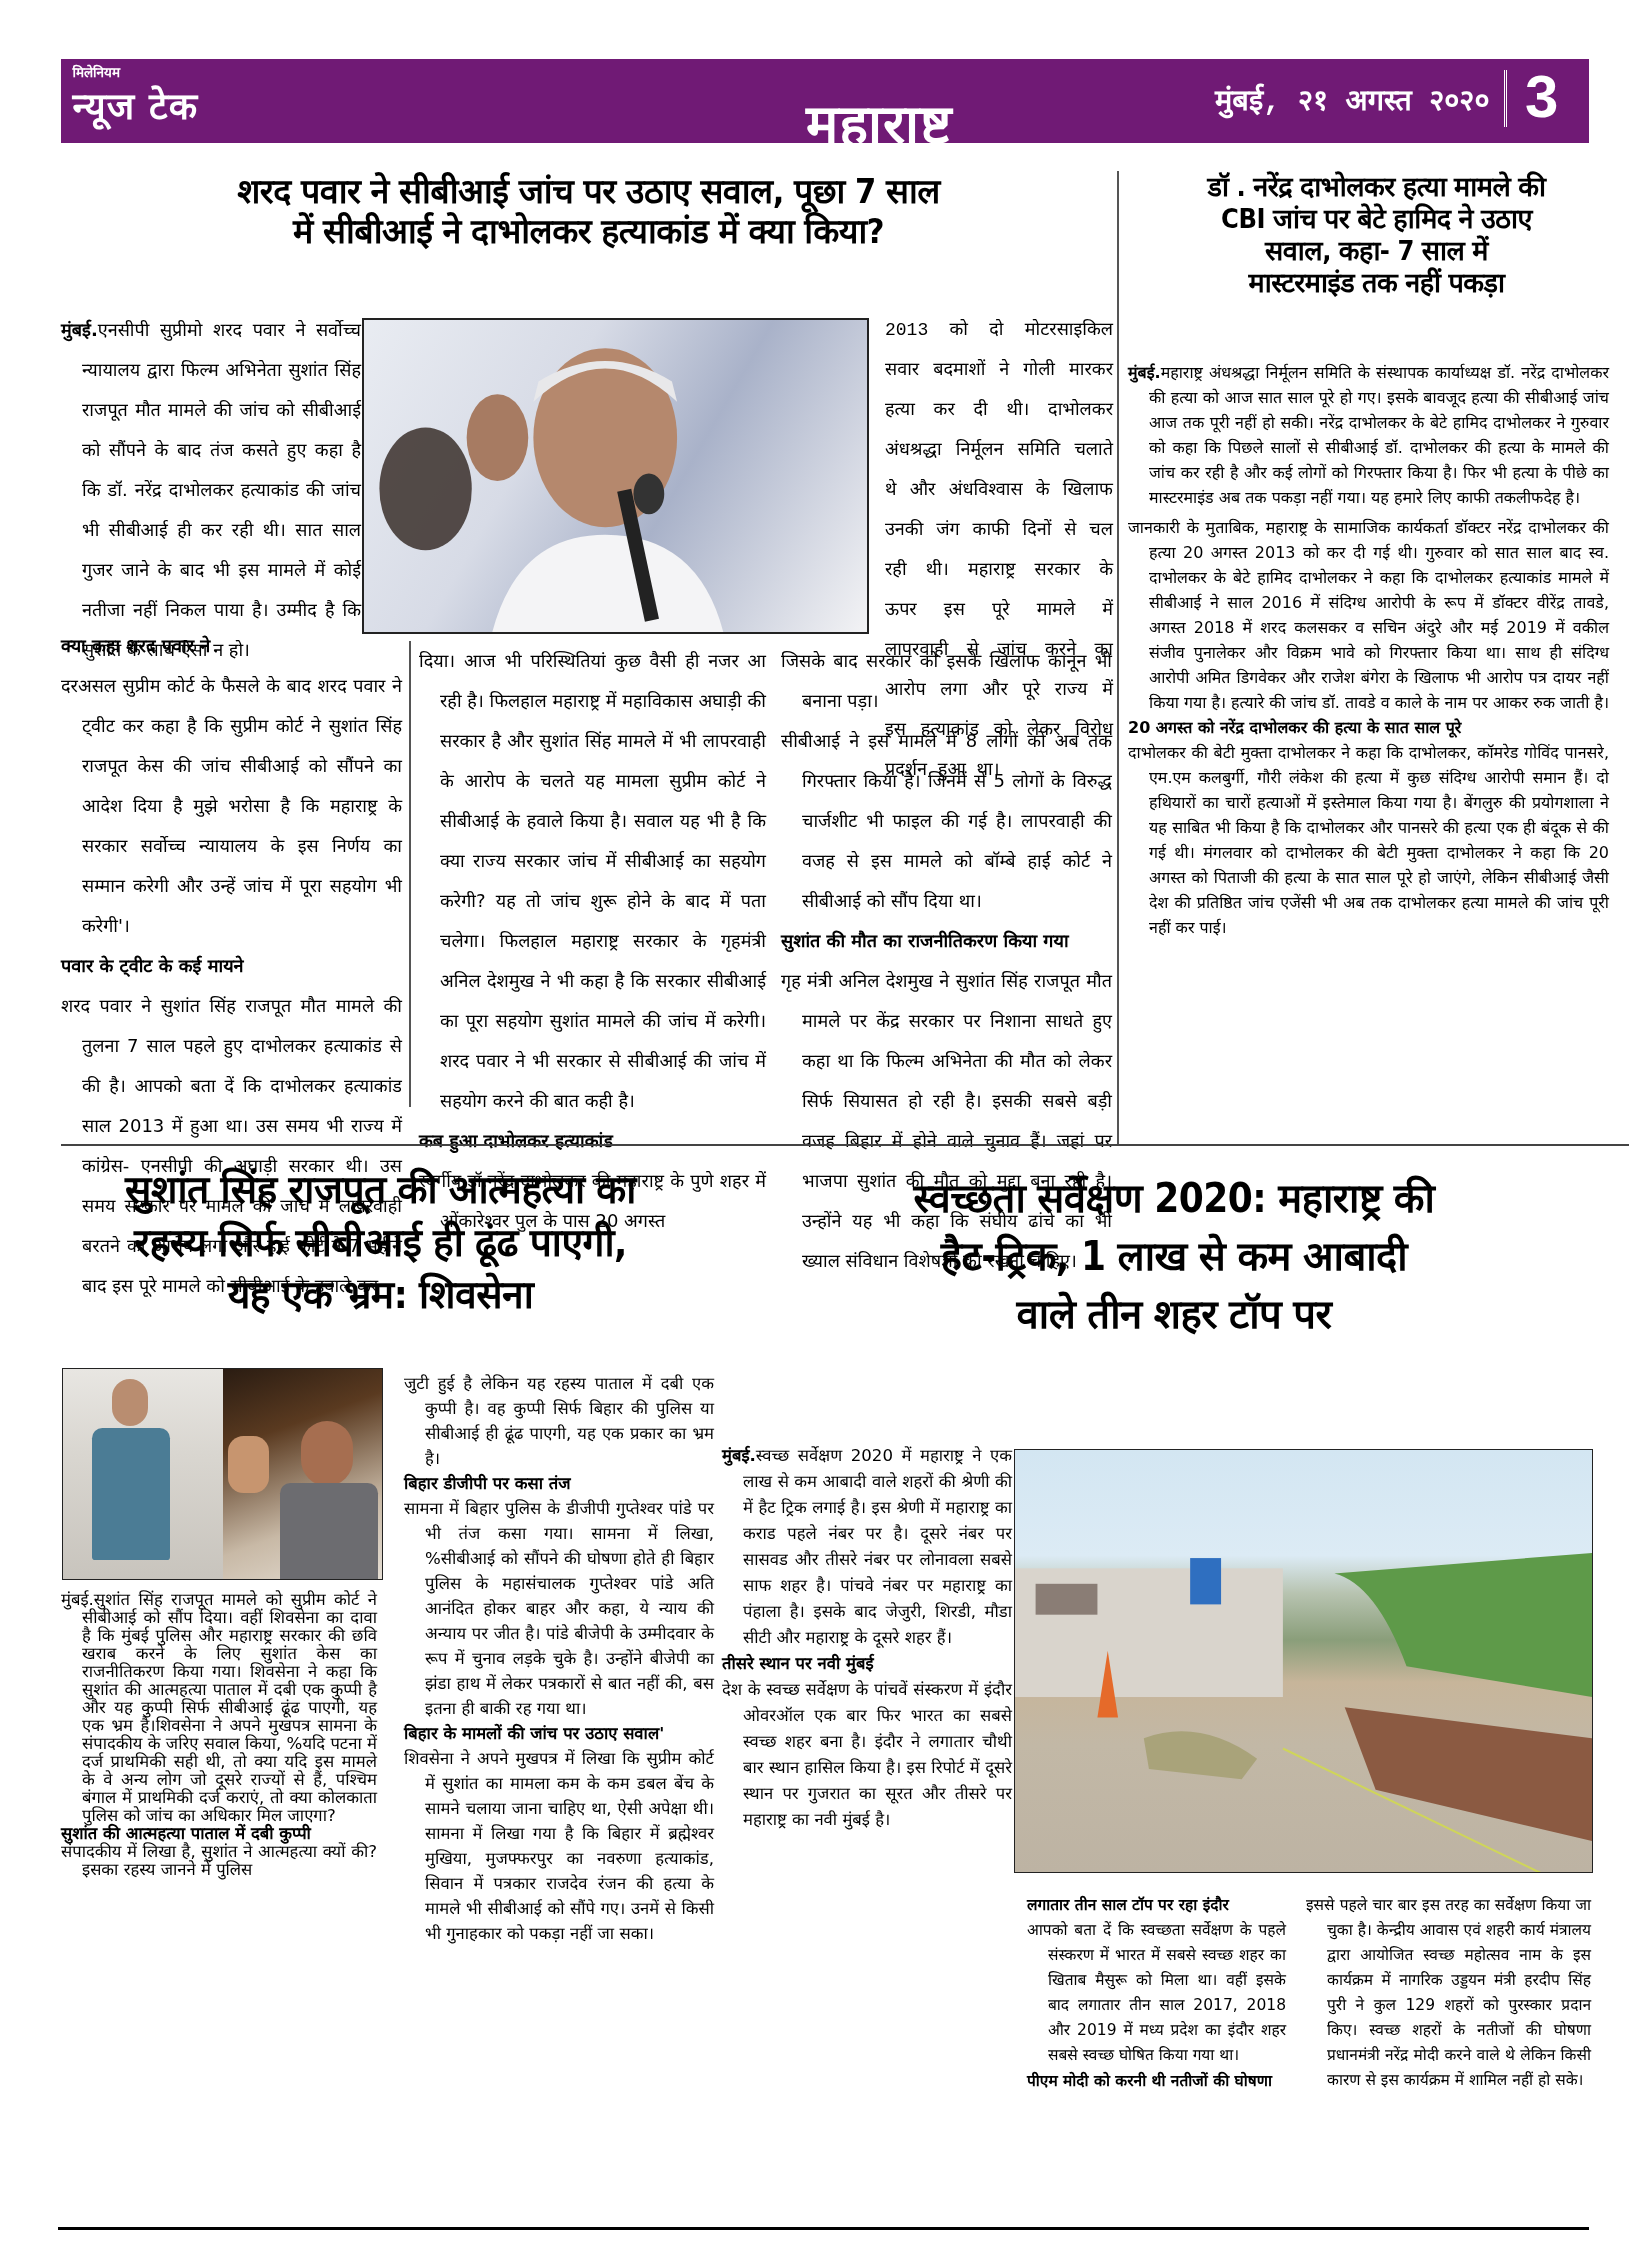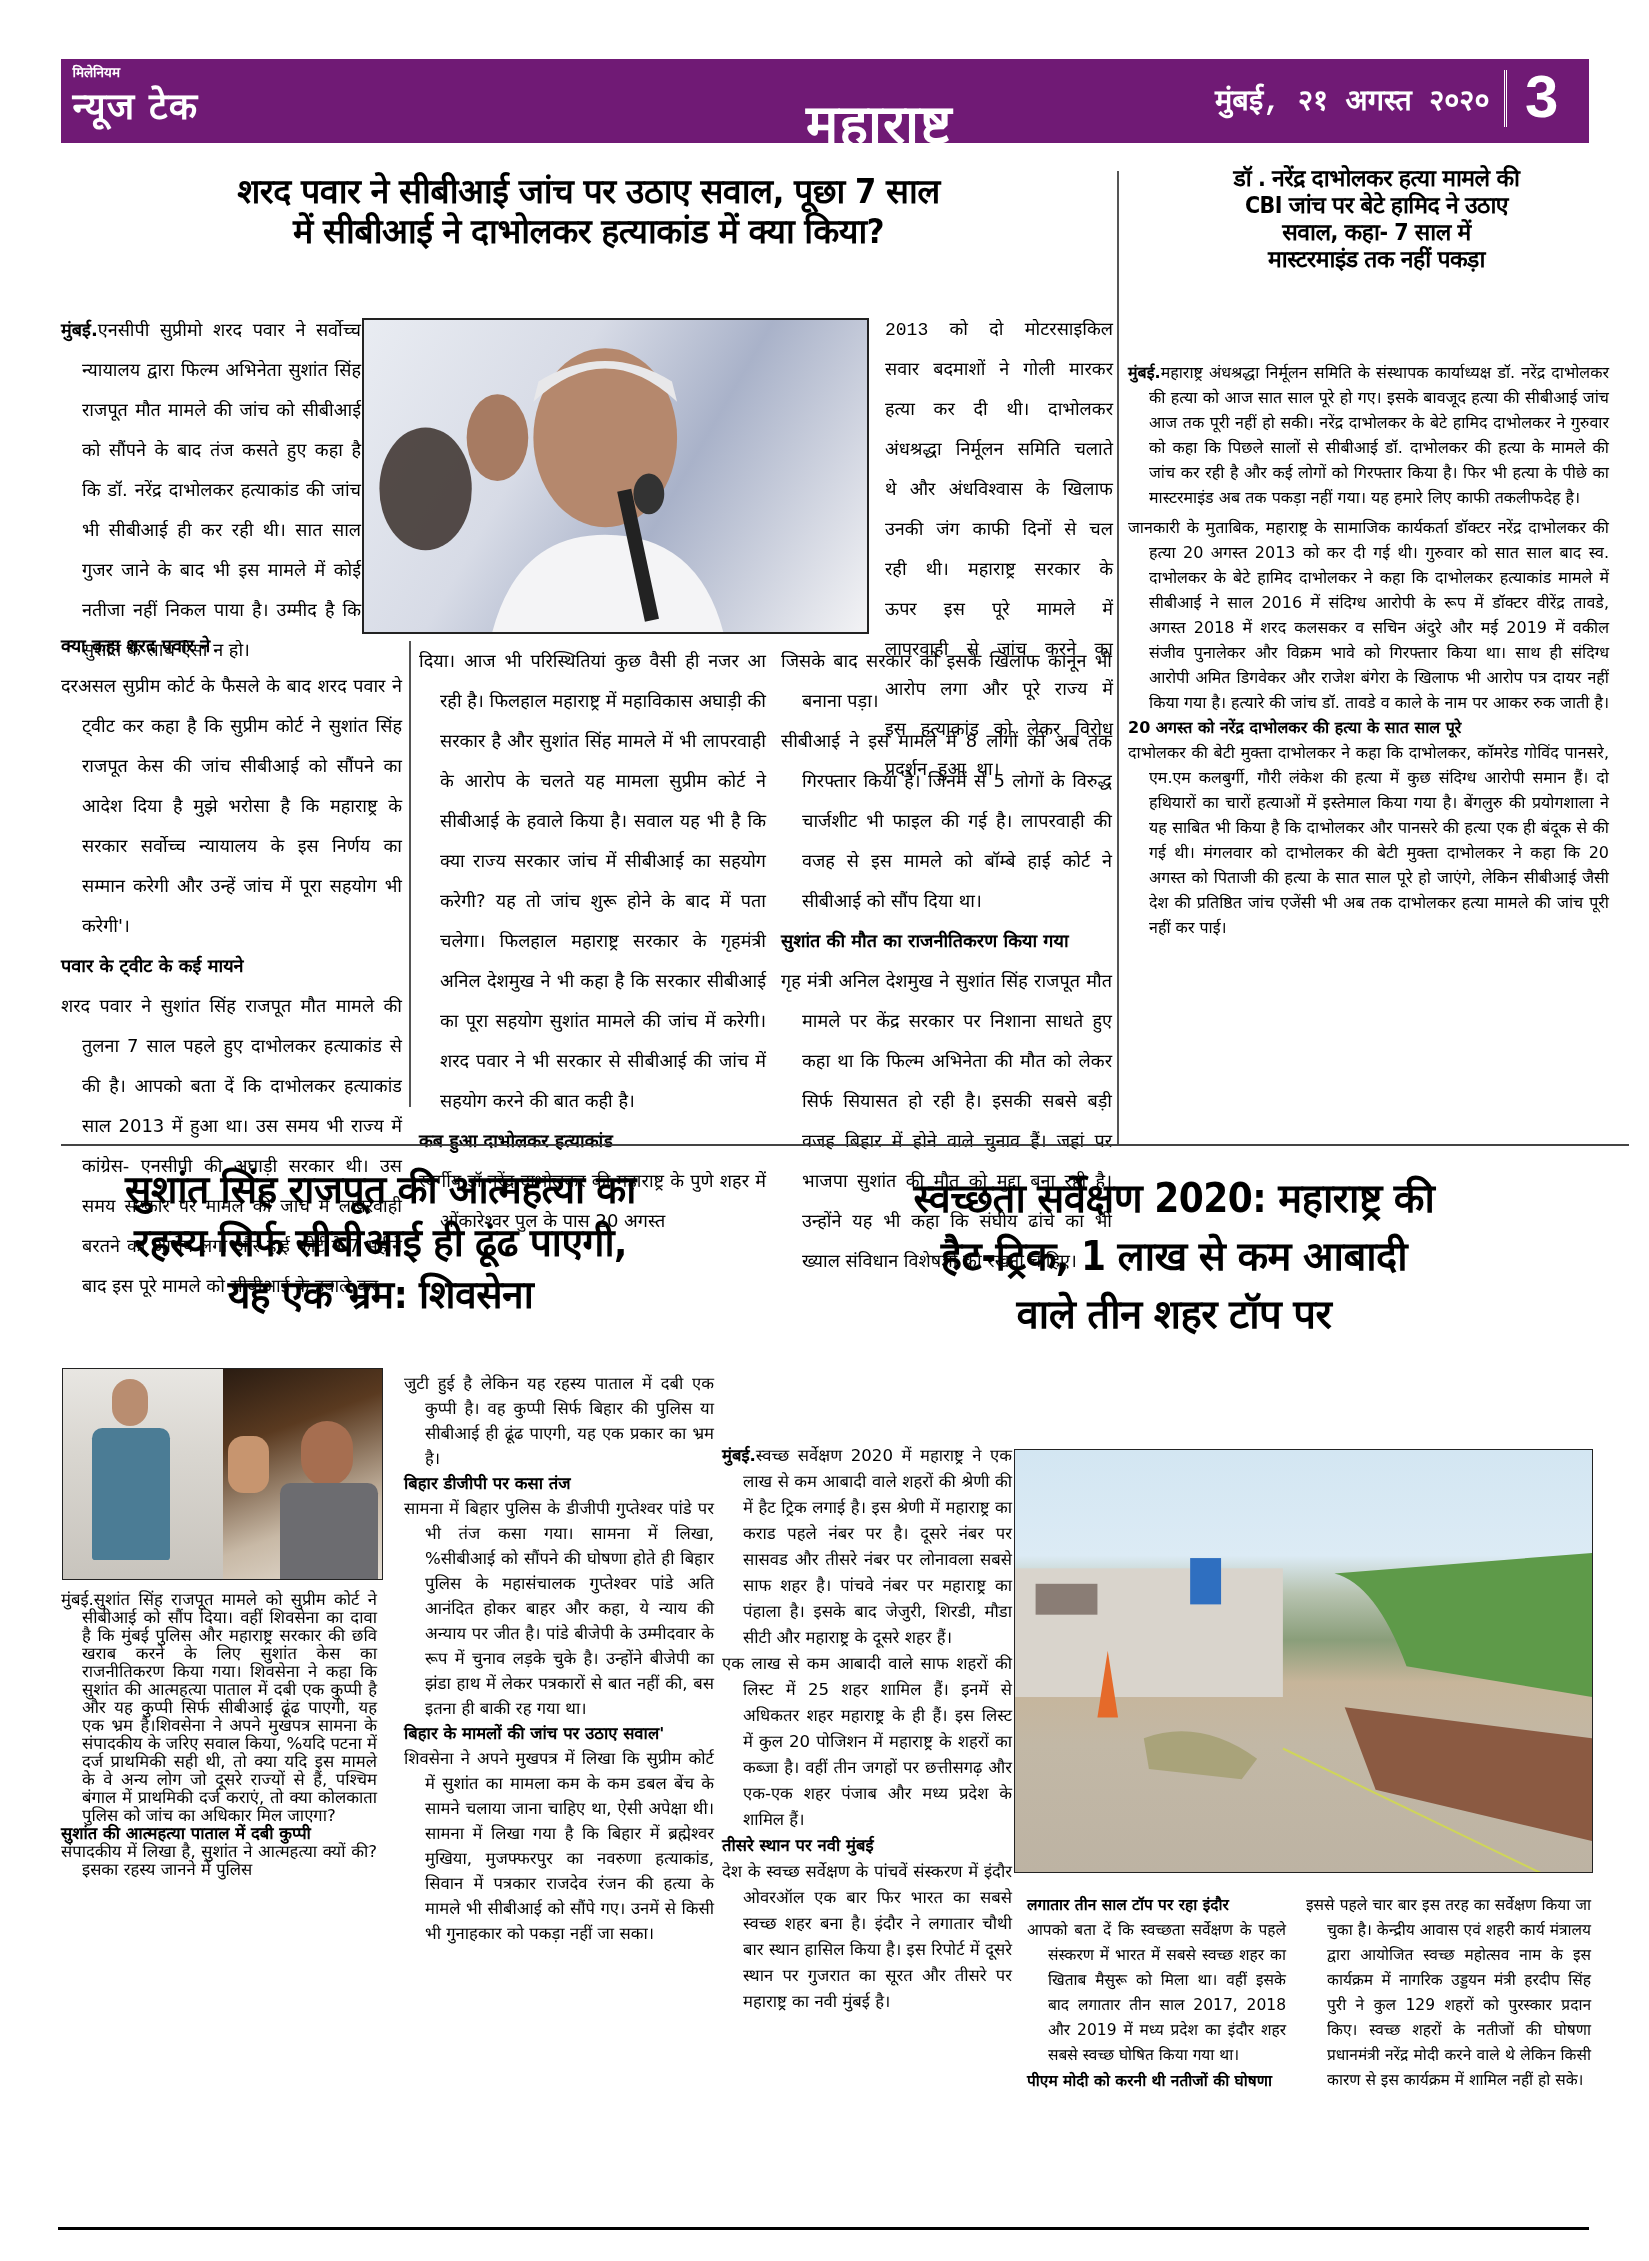--- a/index.html
+++ b/index.html
@@ -72,21 +72,21 @@
   <p style="text-indent:0; padding-left:0;">2013 को दो मोटरसाइकिल सवार बदमाशों ने गोली मारकर हत्या कर दी थी। दाभोलकर अंधश्रद्धा निर्मूलन समिति चलाते थे और अंधविश्वास के खिलाफ उनकी जंग काफी दिनों से चल रही थी। महाराष्ट्र सरकार के ऊपर इस पूरे मामले में लापरवाही से जांच करने का आरोप लगा और पूरे राज्य में इस हत्याकांड को लेकर विरोध प्रदर्शन हुआ था।</p>
 </div>
 <div class="abs body" style="left:781px; top:641px; width:331px;">
   <p>जिसके बाद सरकार को इसके खिलाफ कानून भी बनाना पड़ा।</p>
   <p>सीबीआई ने इस मामले में 8 लोगों को अब तक गिरफ्तार किया है। जिनमें से 5 लोगों के विरुद्ध चार्जशीट भी फाइल की गई है। लापरवाही की वजह से इस मामले को बॉम्बे हाई कोर्ट ने सीबीआई को सौंप दिया था।</p>
   <div class="sub">सुशांत की मौत का राजनीतिकरण किया गया</div>
   <p>गृह मंत्री अनिल देशमुख ने सुशांत सिंह राजपूत मौत मामले पर केंद्र सरकार पर निशाना साधते हुए कहा था कि फिल्म अभिनेता की मौत को लेकर सिर्फ सियासत हो रही है। इसकी सबसे बड़ी वजह बिहार में होने वाले चुनाव हैं। जहां पर भाजपा सुशांत की मौत को मुद्दा बना रही है। उन्होंने यह भी कहा कि संघीय ढांचे का भी ख्याल संविधान विशेषज्ञों को रखना चाहिए।</p>
 </div>
 
 <div class="abs vrule" style="left:1117px; top:171px; height:973px;"></div>
-<div class="abs hl" style="left:1128px; top:165px; width:497px; font-size:23px;">
+<div class="abs hl" style="left:1128px; top:171px; width:497px; font-size:27px;">
   <div>डॉ . नरेंद्र दाभोलकर हत्या मामले की</div>
   <div>CBI जांच पर बेटे हामिद ने उठाए</div>
   <div>सवाल, कहा- 7 साल में</div>
   <div>मास्टरमाइंड तक नहीं पकड़ा</div>
 </div>
 <div class="abs body" style="left:1128px; top:360px; width:481px; font-size:16px; line-height:25px;">
   <p><span class="lead">मुंबई.</span><span>महाराष्ट्र अंधश्रद्धा निर्मूलन समिति के संस्थापक कार्याध्यक्ष डॉ. नरेंद्र दाभोलकर की हत्या को आज सात साल पूरे हो गए। इसके बावजूद हत्या की सीबीआई जांच आज तक पूरी नहीं हो सकी। नरेंद्र दाभोलकर के बेटे हामिद दाभोलकर ने गुरुवार को कहा कि पिछले सालों से सीबीआई डॉ. दाभोलकर की हत्या के मामले की जांच कर रही है और कई लोगों को गिरफ्तार किया है। फिर भी हत्या के पीछे का मास्टरमाइंड अब तक पकड़ा नहीं गया। यह हमारे लिए काफी तकलीफदेह है।</span></p>
   <p style="margin-top:5.2px;">जानकारी के मुताबिक, महाराष्ट्र के सामाजिक कार्यकर्ता डॉक्टर नरेंद्र दाभोलकर की हत्या 20 अगस्त 2013 को कर दी गई थी। गुरुवार को सात साल बाद स्व. दाभोलकर के बेटे हामिद दाभोलकर ने कहा कि दाभोलकर हत्याकांड मामले में सीबीआई ने साल 2016 में संदिग्ध आरोपी के रूप में डॉक्टर वीरेंद्र तावडे, अगस्त 2018 में शरद कलसकर व सचिन अंदुरे और मई 2019 में वकील संजीव पुनालेकर और विक्रम भावे को गिरफ्तार किया था। साथ ही संदिग्ध आरोपी अमित डिगवेकर और राजेश बंगेरा के खिलाफ भी आरोप पत्र दायर नहीं किया गया है। हत्यारे की जांच डॉ. तावडे व काले के नाम पर आकर रुक जाती है।</p>
   <div class="sub">20 अगस्त को नरेंद्र दाभोलकर की हत्या के सात साल पूरे</div>
   <p>दाभोलकर की बेटी मुक्ता दाभोलकर ने कहा कि दाभोलकर, कॉमरेड गोविंद पानसरे, एम.एम कलबुर्गी, गौरी लंकेश की हत्या में कुछ संदिग्ध आरोपी समान हैं। दो हथियारों का चारों हत्याओं में इस्तेमाल किया गया है। बेंगलुरु की प्रयोगशाला ने यह साबित भी किया है कि दाभोलकर और पानसरे की हत्या एक ही बंदूक से की गई थी। मंगलवार को दाभोलकर की बेटी मुक्ता दाभोलकर ने कहा कि 20 अगस्त को पिताजी की हत्या के सात साल पूरे हो जाएंगे, लेकिन सीबीआई जैसी देश की प्रतिष्ठित जांच एजेंसी भी अब तक दाभोलकर हत्या मामले की जांच पूरी नहीं कर पाई।</p>
@@ -123,21 +123,20 @@
   <p>शिवसेना ने अपने मुखपत्र में लिखा कि सुप्रीम कोर्ट में सुशांत का मामला कम के कम डबल बेंच के सामने चलाया जाना चाहिए था, ऐसी अपेक्षा थी। सामना में लिखा गया है कि बिहार में ब्रह्मेश्वर मुखिया, मुजफ्फरपुर का नवरुणा हत्याकांड, सिवान में पत्रकार राजदेव रंजन की हत्या के मामले भी सीबीआई को सौंपे गए। उनमें से किसी भी गुनाहकार को पकड़ा नहीं जा सका।</p>
 </div>
 
 <div class="abs hl" style="left:719px; top:1169px; width:910px; font-size:40px; line-height:1.45;">
   <div>स्वच्छता सर्वेक्षण 2020: महाराष्ट्र की</div>
   <div>हैट-ट्रिक, 1 लाख से कम आबादी</div>
   <div>वाले तीन शहर टॉप पर</div>
 </div>
 <div class="abs body" style="left:722px; top:1443px; width:290px; font-size:16.6px; line-height:26px;">
   <p><span class="lead">मुंबई.</span><span>स्वच्छ सर्वेक्षण 2020 में महाराष्ट्र ने एक लाख से कम आबादी वाले शहरों की श्रेणी की में हैट ट्रिक लगाई है। इस श्रेणी में महाराष्ट्र का कराड पहले नंबर पर है। दूसरे नंबर पर सासवड और तीसरे नंबर पर लोनावला सबसे साफ शहर है। पांचवे नंबर पर महाराष्ट्र का पंहाला है। इसके बाद जेजुरी, शिरडी, मौडा सीटी और महाराष्ट्र के दूसरे शहर हैं।</span></p>
-  <p>एक लाख से कम आबादी वाले साफ शहरों की लिस्ट में 25 शहर शामिल हैं। इनमें से अधिकतर शहर महाराष्ट्र के ही हैं। इस लिस्ट में कुल 20 पोजिशन में महाराष्ट्र के शहरों का कब्जा है। वहीं तीन जगहों पर छत्तीसगढ़ और एक-एक शहर पंजाब और मध्य प्रदेश के शामिल हैं।</p>
   <div class="sub">तीसरे स्थान पर नवी मुंबई</div>
   <p>देश के स्वच्छ सर्वेक्षण के पांचवें संस्करण में इंदौर ओवरऑल एक बार फिर भारत का सबसे स्वच्छ शहर बना है। इंदौर ने लगातार चौथी बार स्थान हासिल किया है। इस रिपोर्ट में दूसरे स्थान पर गुजरात का सूरत और तीसरे पर महाराष्ट्र का नवी मुंबई है।</p>
 </div>
 <div class="abs photo" style="left:1014px; top:1449px; width:579px; height:424px; border-width:1.6px; background:linear-gradient(180deg,#d3e6f2 0%,#dcebf5 25%,#b7c3b0 34%,#8a9e7a 45%,#c7b59a 55%,#c2b8a6 70%,#bdb3a3 100%);">
   <svg width="100%" height="100%" viewBox="0 0 1120 820" preserveAspectRatio="none">
     <rect x="0" y="230" width="520" height="250" fill="#d9d4cc"></rect>
     <rect x="340" y="210" width="60" height="90" fill="#2f6fc0"></rect>
     <rect x="40" y="260" width="120" height="60" fill="#8a7d75"></rect>
     <path d="M620 240 Q700 260 760 420 L1120 480 L1120 200 Z" fill="#5e9a49"></path>
     <path d="M640 500 L1120 560 L1120 760 L700 660 Z" fill="#8b5a42"></path>

